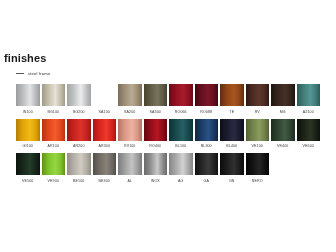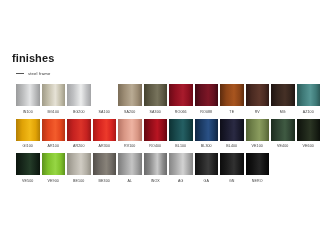--- a/index.html
+++ b/index.html
@@ -15,21 +15,21 @@
   }
   .page {
     position: relative;
     width: 336px;
     height: 252px;
     background: #ffffff;
     box-sizing: border-box;
   }
   .title {
     position: absolute;
-    left: 12px;
+    left: 4px;
     top: 52px;
     font-size: 11px;
     font-weight: bold;
     color: #1a1a1a;
     letter-spacing: 0.1px;
     line-height: 12px;
   }
   .legend {
     position: absolute;
     left: 16px;

